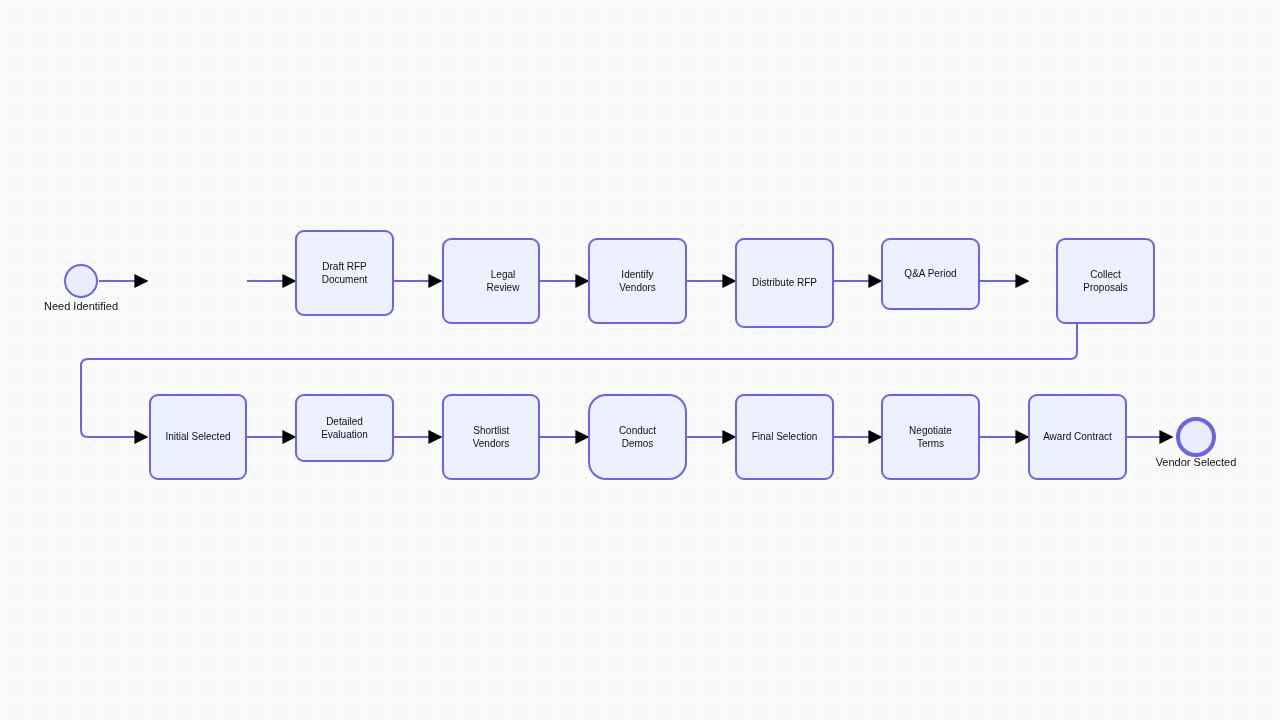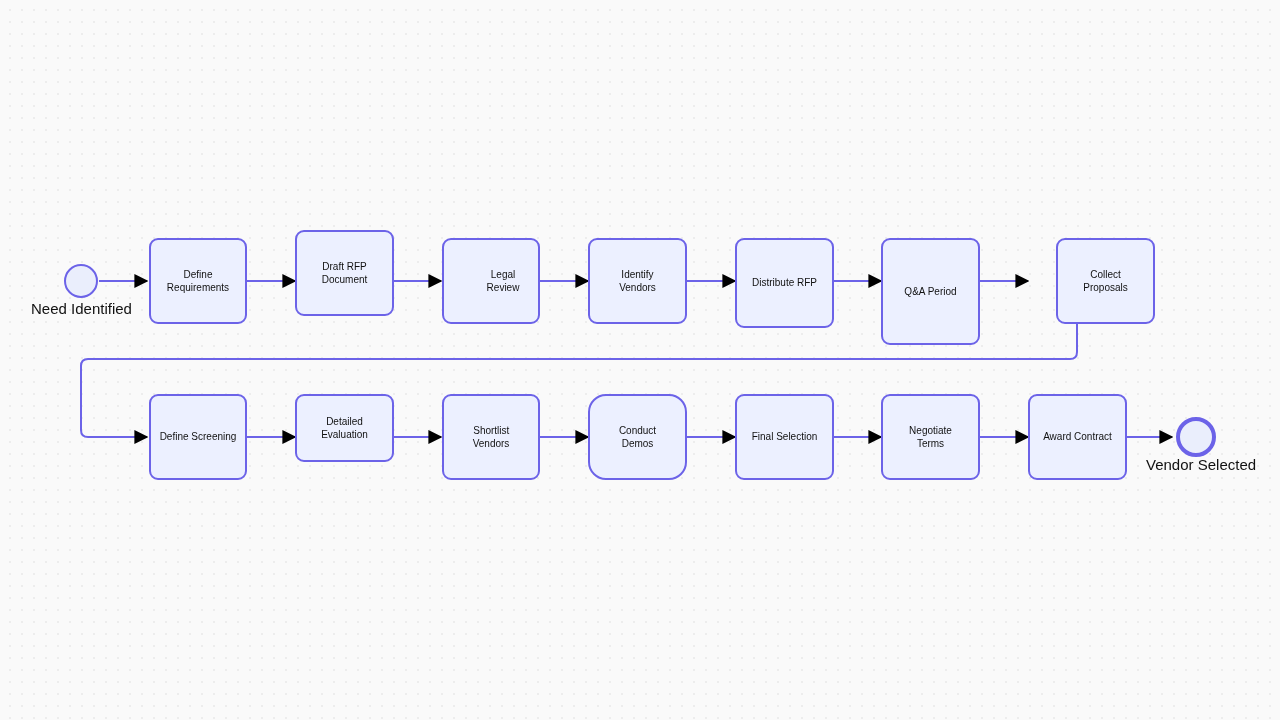--- a/index.html
+++ b/index.html
@@ -54,21 +54,21 @@
     box-sizing: border-box;
   }
   .terminal-start {
     border: 2px solid #6c63e8;
   }
   .terminal-end {
     border: 4px solid #6c63e8;
   }
   .terminal-label {
     position: absolute;
-    font-size: 15px;
+    font-size: 11px;
     color: #111111;
     white-space: nowrap;
     text-align: center;
     line-height: 1;
   }
 </style>
 </head>
 <body>
 
 <div id="diagram-root">
@@ -94,33 +94,31 @@
       <path d="M 687 437 L 735 437"></path>
       <path d="M 834 437 L 881 437"></path>
       <path d="M 980 437 L 1028 437"></path>
       <path d="M 1127 437 L 1172 437"></path>
     </g>
   </svg>
 
   <div class="node terminal-node terminal-start" style="left:64px; top:264px; width:34px; height:34px;"></div>
   <div class="terminal-label" style="left:31px; top:301px; width:100px;">Need Identified</div>
 
-  <div class="node process-node" style="left:149px; top:238px; width:98px; height:86px;">Define
-Requirements</div>
   <div class="node process-node" style="left:295px; top:230px; width:99px; height:86px;">Draft RFP
 Document</div>
   <div class="node process-node" style="left:442px; top:238px; width:98px; height:86px;padding-left:29px;">Legal Review</div>
   <div class="node process-node" style="left:588px; top:238px; width:99px; height:86px;">Identify
 Vendors</div>
   <div class="node process-node" style="left:735px; top:238px; width:99px; height:90px;">Distribute RFP</div>
-  <div class="node process-node" style="left:881px; top:238px; width:99px; height:107px;">Q&amp;A Period</div>
+  <div class="node process-node" style="left:881px; top:238px; width:99px; height:72px;">Q&amp;A Period</div>
   <div class="node process-node" style="left:1028px; top:238px; width:99px; height:86px;margin-left:28px;">Collect
 Proposals</div>
 
-  <div class="node process-node" style="left:149px; top:394px; width:98px; height:86px;">Define Screening</div>
+  <div class="node process-node" style="left:149px; top:394px; width:98px; height:86px;">Initial Selected</div>
   <div class="node process-node" style="left:295px; top:394px; width:99px; height:68px;">Detailed
 Evaluation</div>
   <div class="node process-node" style="left:442px; top:394px; width:98px; height:86px;text-align:right;">Shortlist
 Vendors</div>
   <div class="node process-node" style="left:588px; top:394px; width:99px; height:86px;border-radius:18px;">Conduct
 Demos</div>
   <div class="node process-node" style="left:735px; top:394px; width:99px; height:86px;">Final Selection</div>
   <div class="node process-node" style="left:881px; top:394px; width:99px; height:86px;">Negotiate
 Terms</div>
   <div class="node process-node" style="left:1028px; top:394px; width:99px; height:86px;">Award Contract</div>

